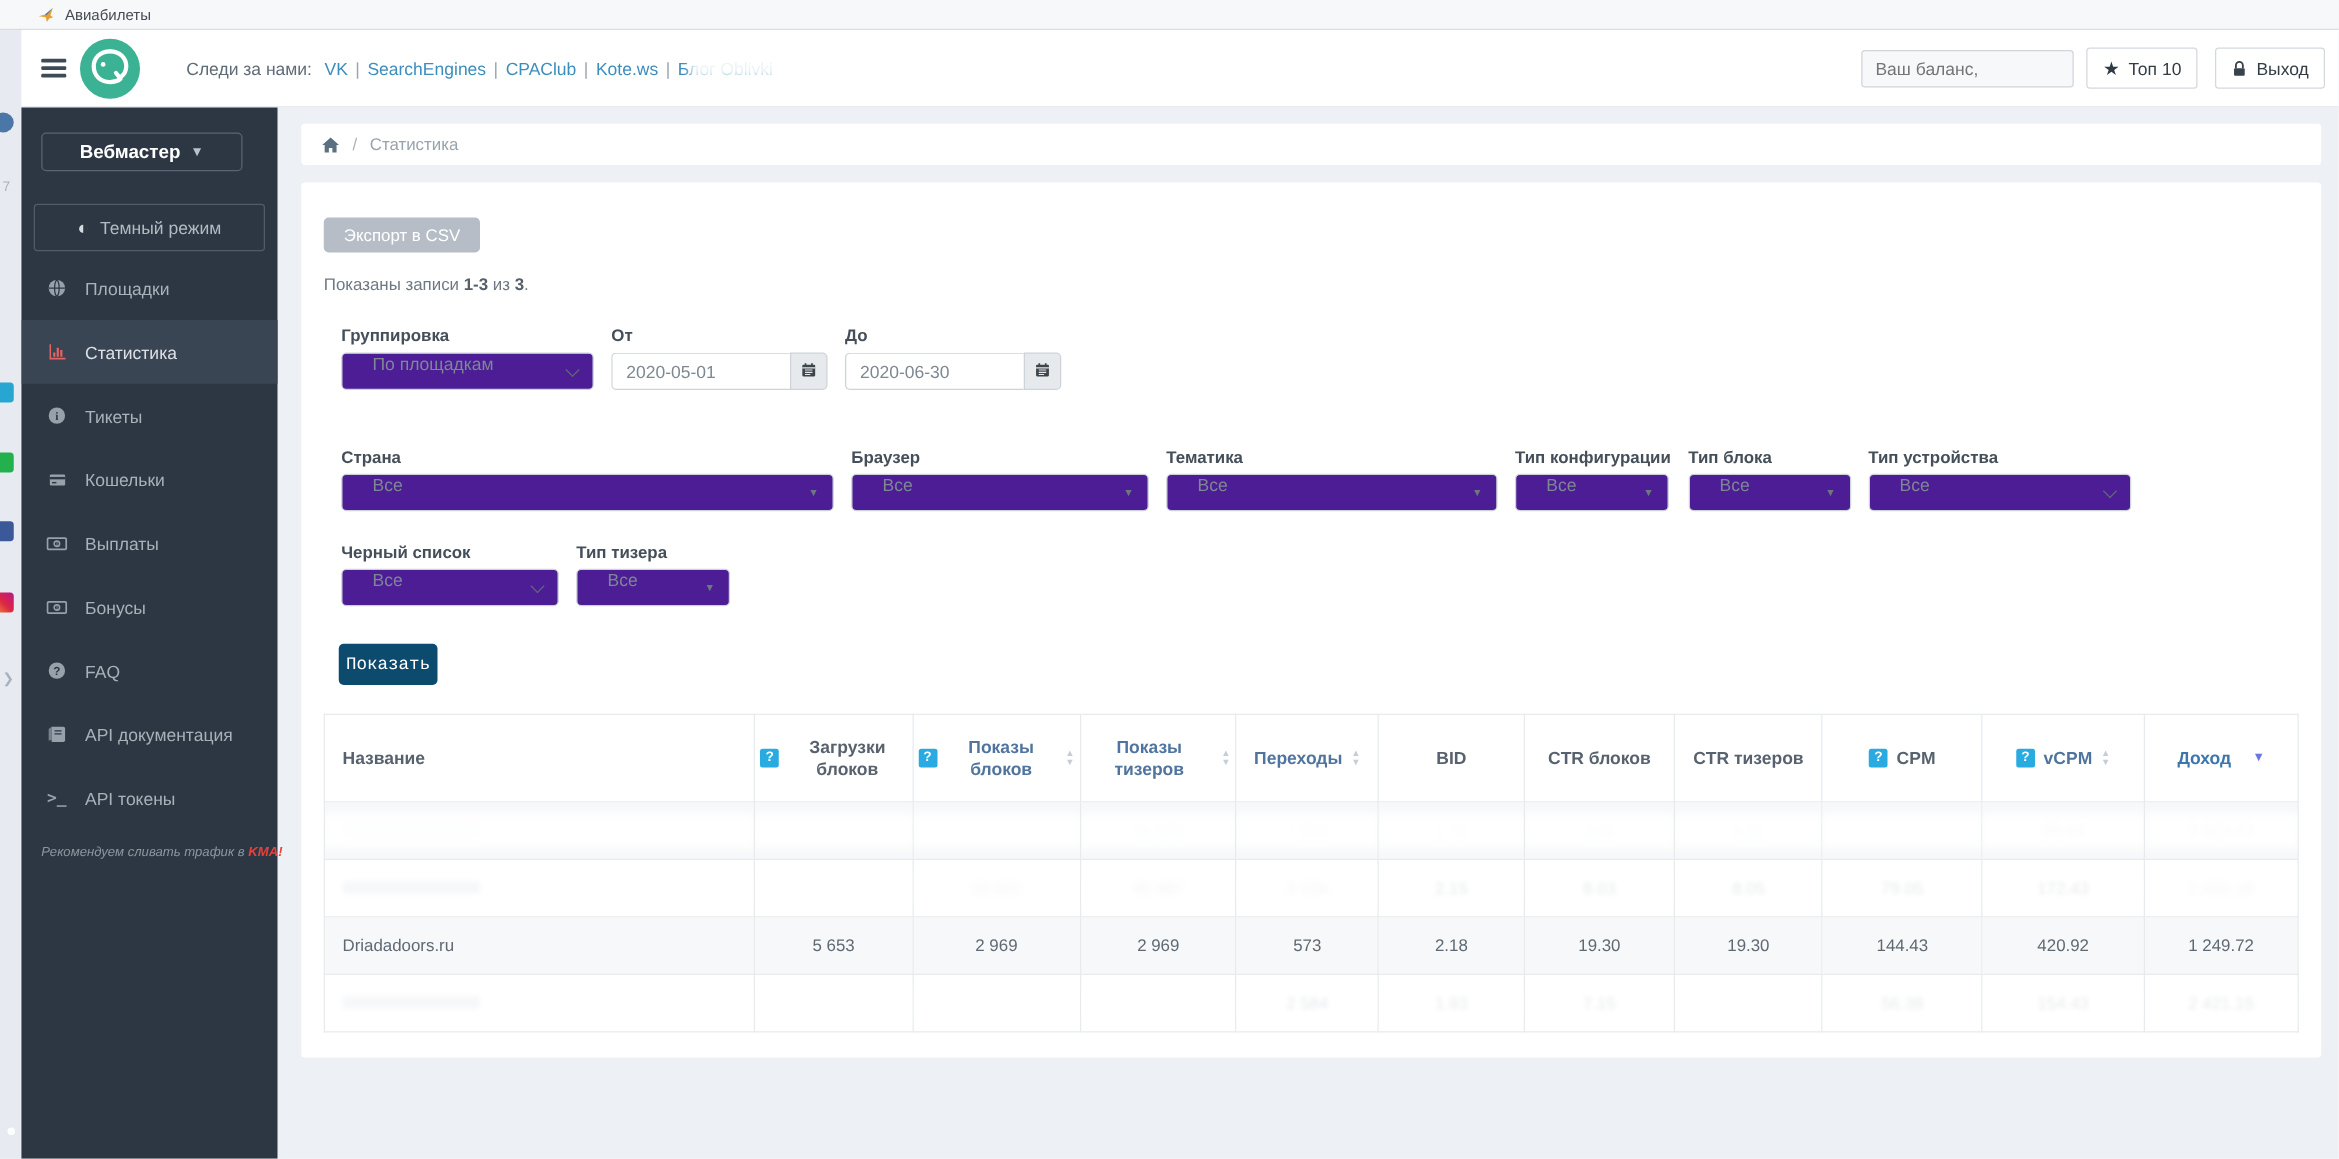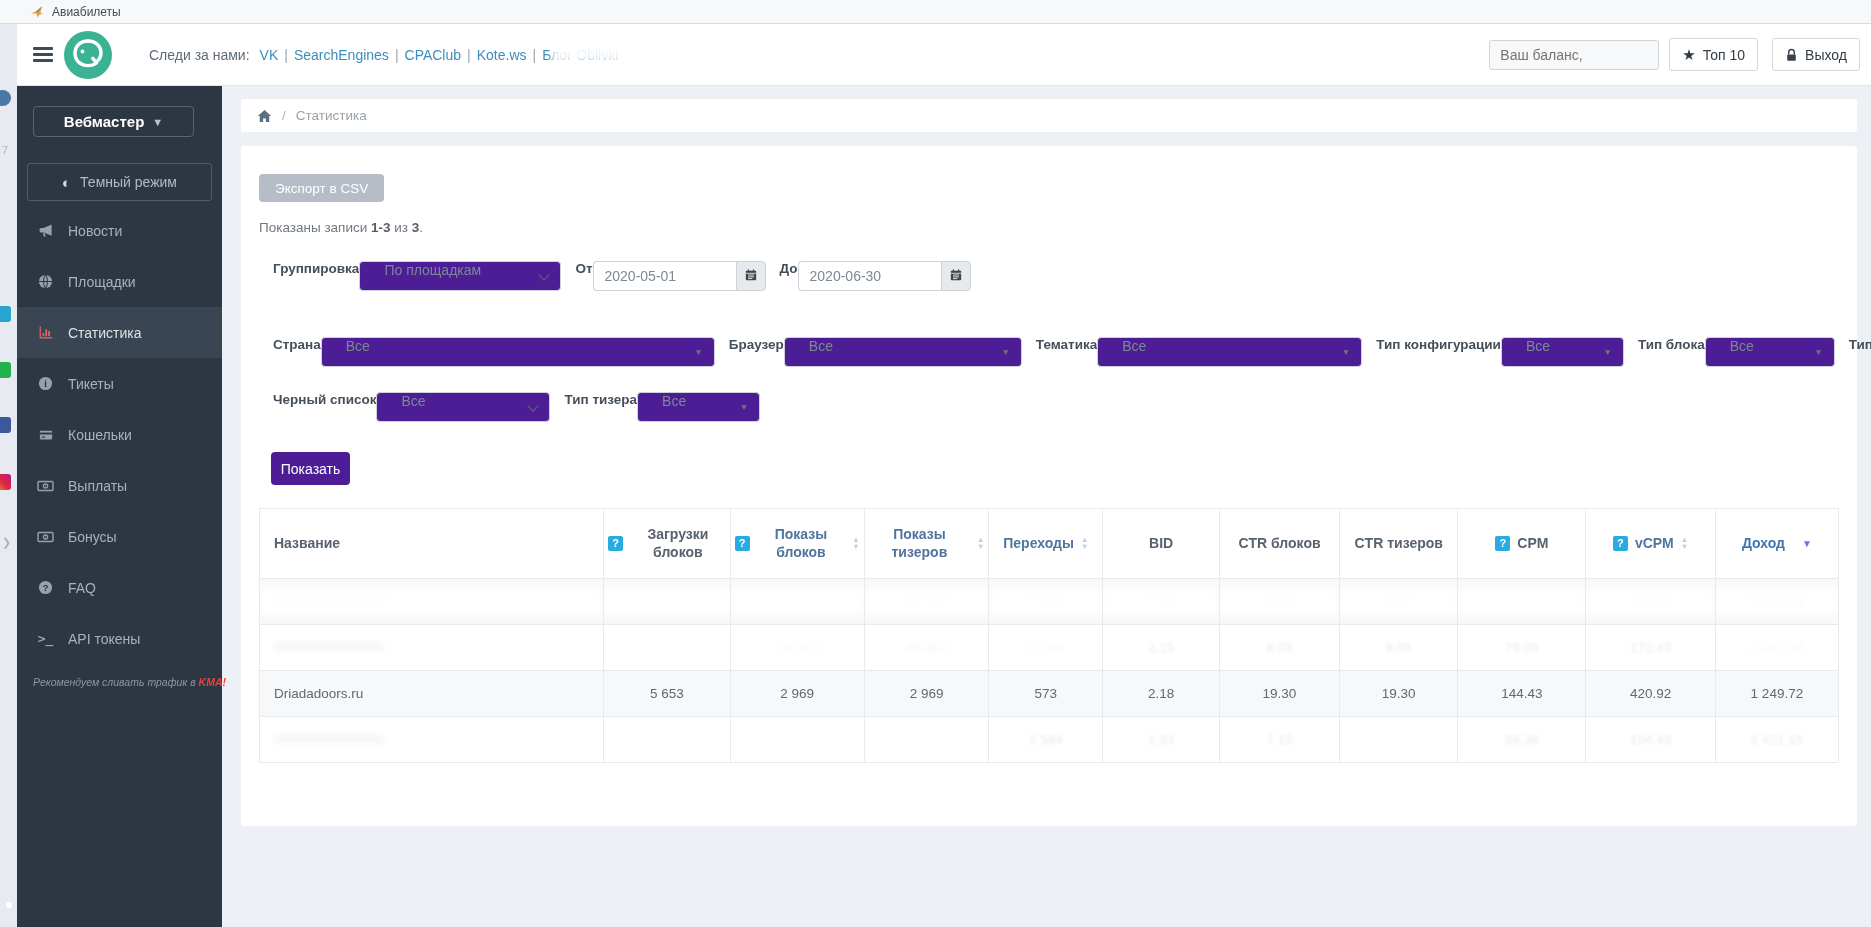--- a/index.html
+++ b/index.html
@@ -47,32 +47,32 @@
   .crumb-home{color:#5b7083;cursor:pointer;display:inline-flex}
   .crumb-sep{color:#aab3bc;margin:0 10px}
   .crumb-cur{color:#99a3ac}
   .content-card{margin:14px 14px 0 19px;background:#fff;border-radius:3px;padding:28px 18px 20px 18px;min-height:680px}
   .export-btn{height:28px;background:#b6bdc6;border:none;border-radius:4px;color:#fff;font-size:13.5px;padding:0 16px;cursor:pointer;font-family:"Liberation Sans",sans-serif}
   .summary{margin-top:18px;font-size:13.5px;color:#6e7983}
   .summary b{color:#555f69}
   
   .frow{display:flex;gap:14px;margin-left:14px}
   .frow1{margin-top:26px}.frow2{margin-top:46px}.frow3{margin-top:25px}
-  .fgroup{display:flex;flex-direction:row}
+  .fgroup{display:flex;flex-direction:column}
   .flabel{font-size:13.5px;font-weight:bold;color:#454f5a;margin-bottom:6px;white-space:nowrap}
   .sel{position:relative;height:30px;border:1px solid #cdd3d9;border-radius:4px;background:#4c1d95;display:flex;align-items:flex-start;padding:0 24px;font-size:14px;color:#7d8893;cursor:pointer}
   .sel.native::after{content:"";width:7px;height:7px;border-right:1.5px solid #5f6a74;border-bottom:1.5px solid #5f6a74;transform:rotate(45deg);position:absolute;right:12px;top:9px}
   .sel.s2::after{content:"▼";font-size:8.5px;color:#6d7780;position:absolute;right:11px;top:9px}
   .dategrp{display:flex}
   .dategrp input{width:143px;height:30px;border:1px solid #cdd3d9;border-right:none;border-radius:4px 0 0 4px;padding:0 11px;font-size:14px;color:#7d8893;font-family:"Liberation Sans",sans-serif;background:#fff}
   .date-addon{width:30px;height:30px;border:1px solid #cdd3d9;border-radius:0 4px 4px 0;background:#e7eaed;display:flex;align-items:center;justify-content:center;cursor:pointer}
   .fg-grouping .sel{width:202px}.fg-country .sel{width:394px}.fg-browser .sel{width:238px}
   .fg-theme .sel{width:265px}.fg-config-type .sel{width:123px}.fg-block-type .sel{width:130px}
   .fg-device-type .sel{width:210px}.fg-blacklist .sel{width:174px}.fg-teaser-type .sel{width:123px}
-  .show-btn{margin-top:30px;margin-left:12px;height:33px;width:79px;background:#4c1d95;border:none;border-radius:4px;color:#fff;font-size:14px;cursor:pointer;font-family:Liberation Sans, sans-serif}
+  .show-btn{margin-top:30px;margin-left:12px;height:33px;width:79px;background:#0c4a6e;border:none;border-radius:4px;color:#fff;font-size:14px;cursor:pointer;font-family:Liberation Mono, monospace}
   
   table{width:100%;margin-top:23px;border-collapse:collapse;table-layout:fixed}
   th,td{border:1px solid #e8ebee;overflow:hidden}
   thead th{height:70px;background:#fff;font-size:14px;font-weight:bold;color:#58626e;padding:6px 4px;vertical-align:middle}
   .th-flex{display:flex;align-items:center;justify-content:center;gap:7px}
   .th-label{line-height:1.25;cursor:default}
   th.sortable .th-label{color:#50749e;cursor:pointer}
   th.sorted .th-label{color:#3c76ad;cursor:pointer}
   th.col-name{text-align:left;padding-left:14px}
   th.col-name .th-flex{justify-content:flex-start}
@@ -152,28 +152,20 @@
     <span>Вебмастер</span>
     <span class="caret">▼</span>
   </div>
   <div class="darkmode-btn">
     <span class="dm-ico">◐</span>
     <span>Темный режим</span>
   </div>
   <nav class="sb-menu">
       <div class="sb-item">
         <span class="sb-ico">
-          <svg width="16" height="15" viewBox="0 0 16 16">
-            <path fill="currentColor" d="M14 1.5v12L5.5 10H3a2 2 0 0 1-2-2v-.6a2 2 0 0 1 2-2h2.5zM4.7 11l1 3.5h2L6.6 11z"></path>
-          </svg>
-        </span>
-        <span class="sb-label">Новости</span>
-      </div>
-      <div class="sb-item">
-        <span class="sb-ico">
           <svg width="15" height="15" viewBox="0 0 16 16">
             <circle cx="8" cy="8" r="7" fill="currentColor"></circle>
             <path d="M1 8h14M8 1c2.6 2 2.6 12 0 14M8 1c-2.6 2-2.6 12 0 14" fill="none" stroke="#2d3744" stroke-width="1.1"></path>
           </svg>
         </span>
         <span class="sb-label">Площадки</span>
       </div>
       <div class="sb-item active">
         <span class="sb-ico">
           <svg width="16" height="15" viewBox="0 0 16 16">
@@ -222,20 +214,30 @@
         <span class="sb-label">Бонусы</span>
       </div>
       <div class="sb-item">
         <span class="sb-ico">
           <svg width="15" height="15" viewBox="0 0 16 16">
             <circle cx="8" cy="8" r="7" fill="currentColor"></circle>
             <text x="8" y="11.8" font-size="10" font-weight="bold" text-anchor="middle" fill="#2d3744" font-family="Liberation Sans,sans-serif">?</text>
           </svg>
         </span>
         <span class="sb-label">FAQ</span>
+      </div>
+      <div class="sb-item">
+        <span class="sb-ico">
+          <svg width="15" height="15" viewBox="0 0 16 16">
+            <path fill="currentColor" d="M3.5 1.5h10A1.5 1.5 0 0 1 15 3v10a1.5 1.5 0 0 1-1.5 1.5h-10z"></path>
+            <path d="M3.5 1.5 1 3.5v10l2.5-1z" fill="currentColor" opacity=".7"></path>
+            <path d="M6 5h6M6 7.5h6" stroke="#2d3744" stroke-width="1.1"></path>
+          </svg>
+        </span>
+        <span class="sb-label">API документация</span>
       </div>
       <div class="sb-item">
         <span class="sb-ico">
           <span class="mono">&gt;_</span>
         </span>
         <span class="sb-label">API токены</span>
       </div>
     </nav>
   <div class="promo">
     <span>Рекомендуем сливать трафик в</span>

